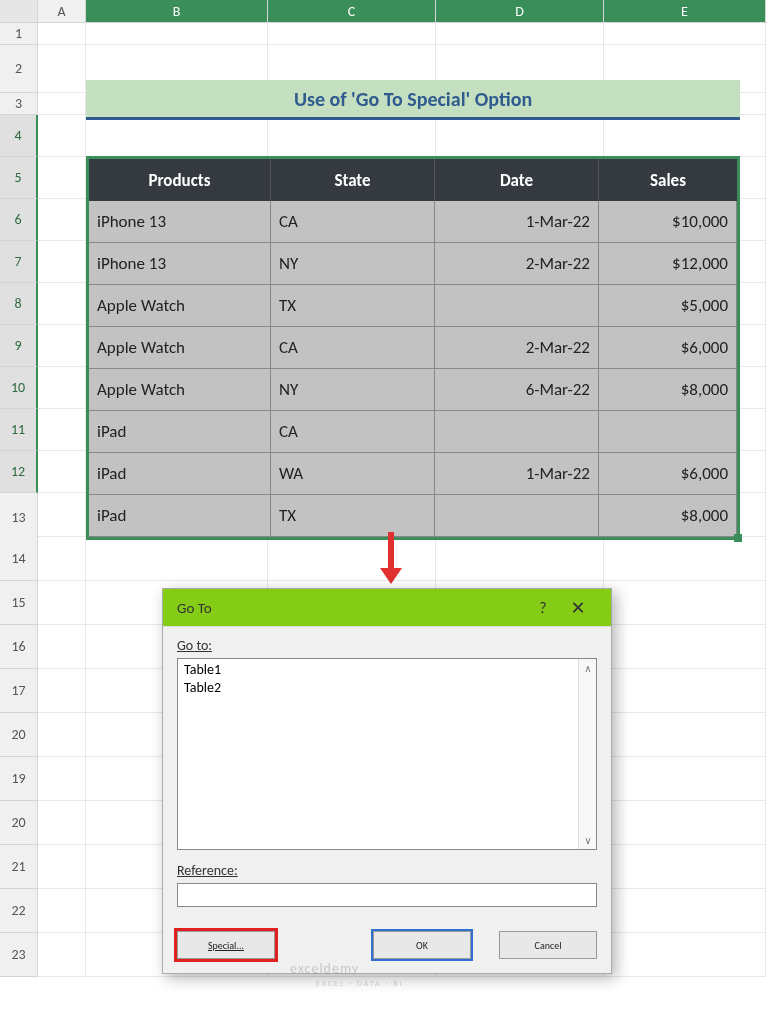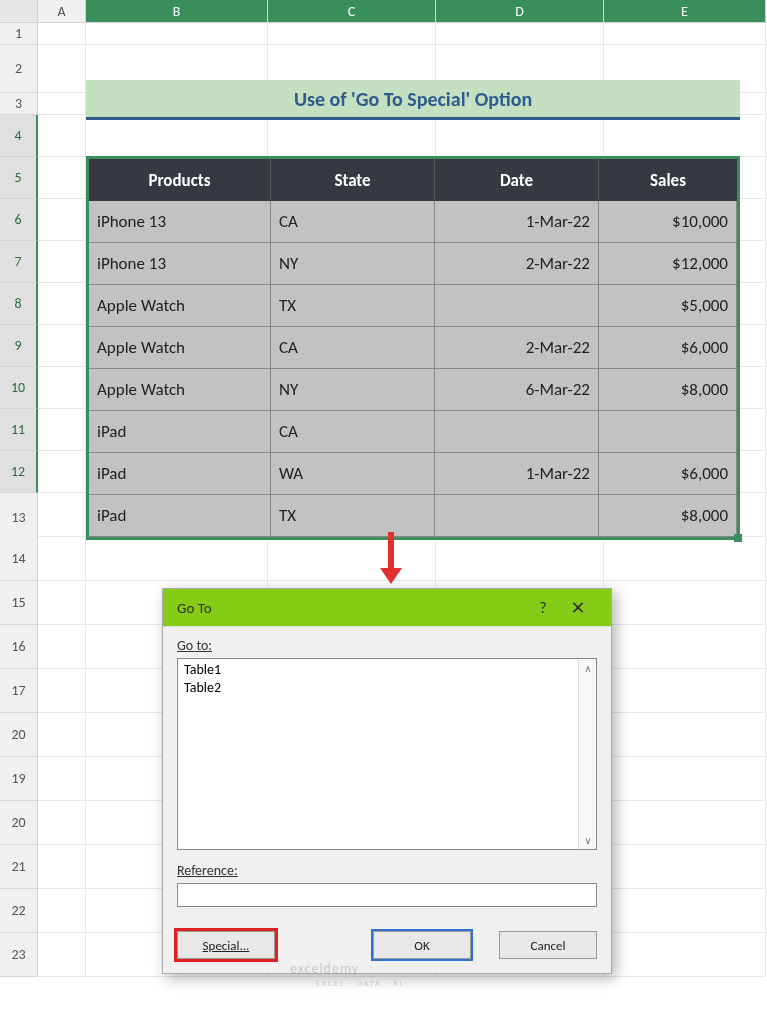--- a/index.html
+++ b/index.html
@@ -80,21 +80,21 @@
 .dlg-label { font-size: 14px; color: #333; text-decoration: underline; text-decoration-thickness: 1px; margin-bottom: 4px; }
 .listbox { background: #fff; border: 1px solid #888; height: 192px; position: relative; padding: 2px 6px; font-size: 14px; overflow: hidden; }
 .list-item { height: 18px; }
 .scrollb { position: absolute; right: 0; top: 0; bottom: 0; width: 18px; background: #f8f8f8; border-left: 1px solid #ddd; }
 .scr-up, .scr-dn { width: 18px; height: 18px; display: flex; align-items: center; justify-content: center; color: #777; font-size: 10px; }
 .scr-dn { position: absolute; bottom: 0; }
 
 .ref-input { width: 100%; height: 24px; background: #fff; border: 1px solid #888; }
 
 .dlg-buttons { display: flex; padding: 10px 14px 14px; gap: 28px; align-items: center; }
-.btn { width: 98px; height: 28px; background: #e8e8e8; border: 1px solid #999; display: flex; align-items: center; justify-content: center; font-size: 13px; color: #222; }
+.btn { width: 98px; height: 28px; background: #e8e8e8; border: 1px solid #999; display: flex; align-items: center; justify-content: center; font-size: 10px; color: #222; }
 .btn.special { outline: 3px solid #e02020; }
 .btn.ok { outline: 2px solid #3070d0; }
 .spacer { flex: 1; }
 
 .watermark { position: absolute; left: 290px; top: 960px; font-size: 14px; color: rgba(150,150,150,0.45); letter-spacing: 1px; }
 .watermark-sub { position: absolute; left: 316px; top: 978px; font-size: 8px; color: rgba(150,150,150,0.45); letter-spacing: 2px; }
 </style>
 </head>
 <body>
 

